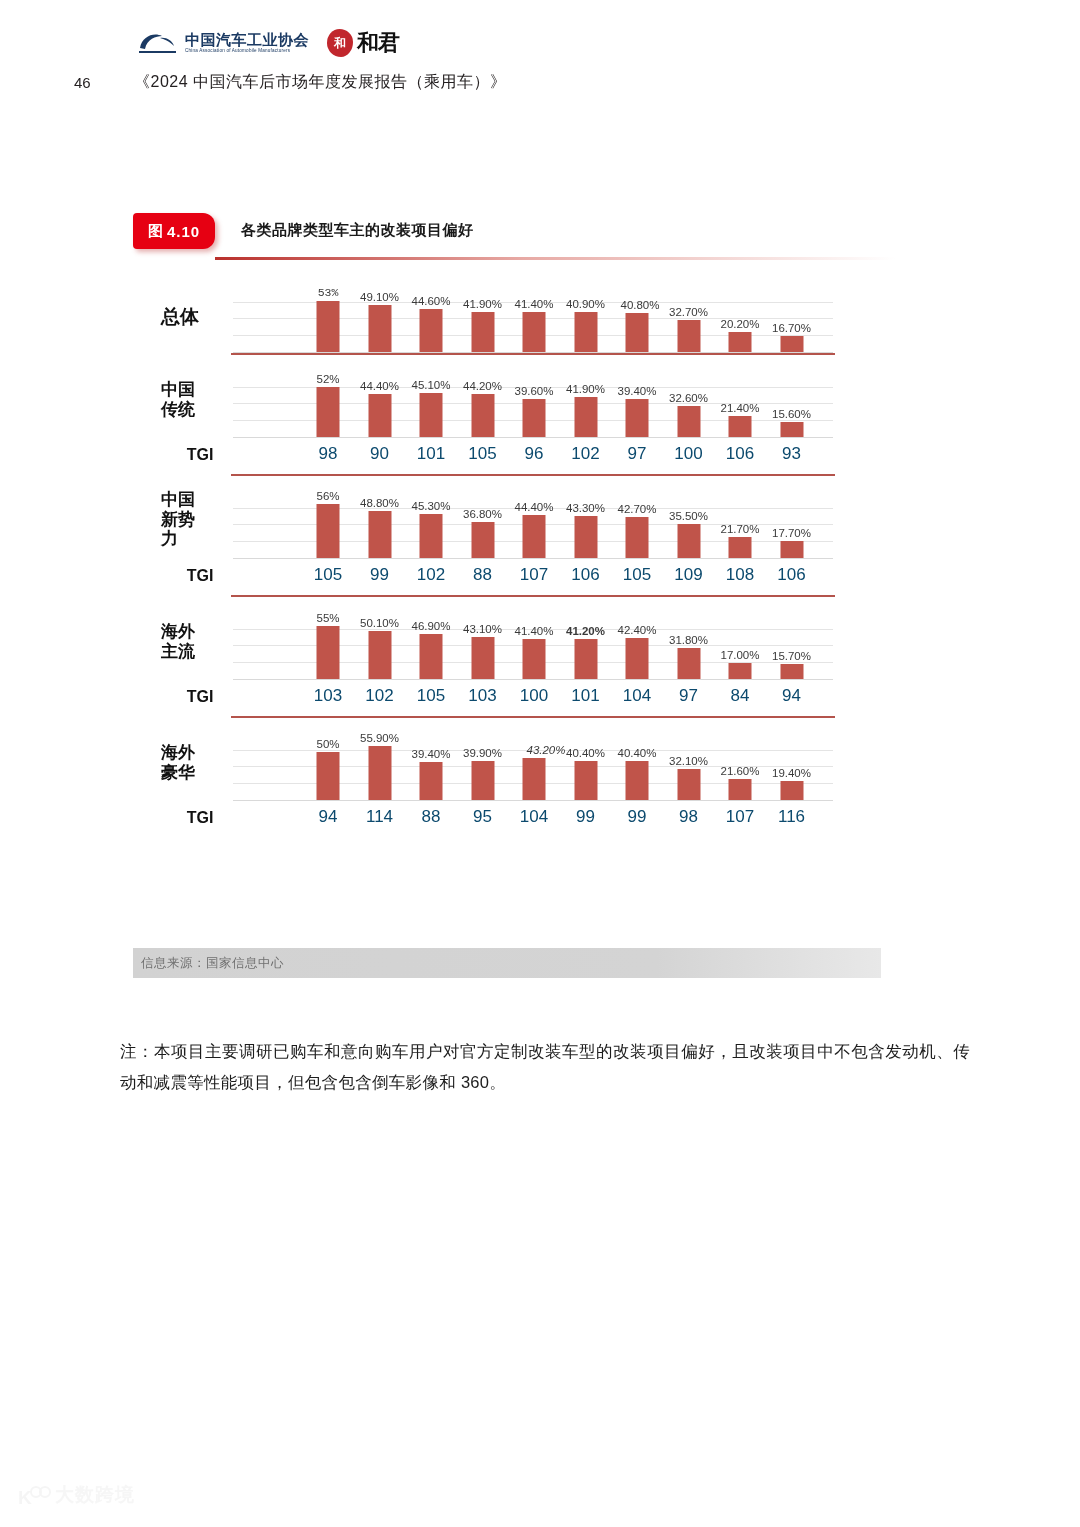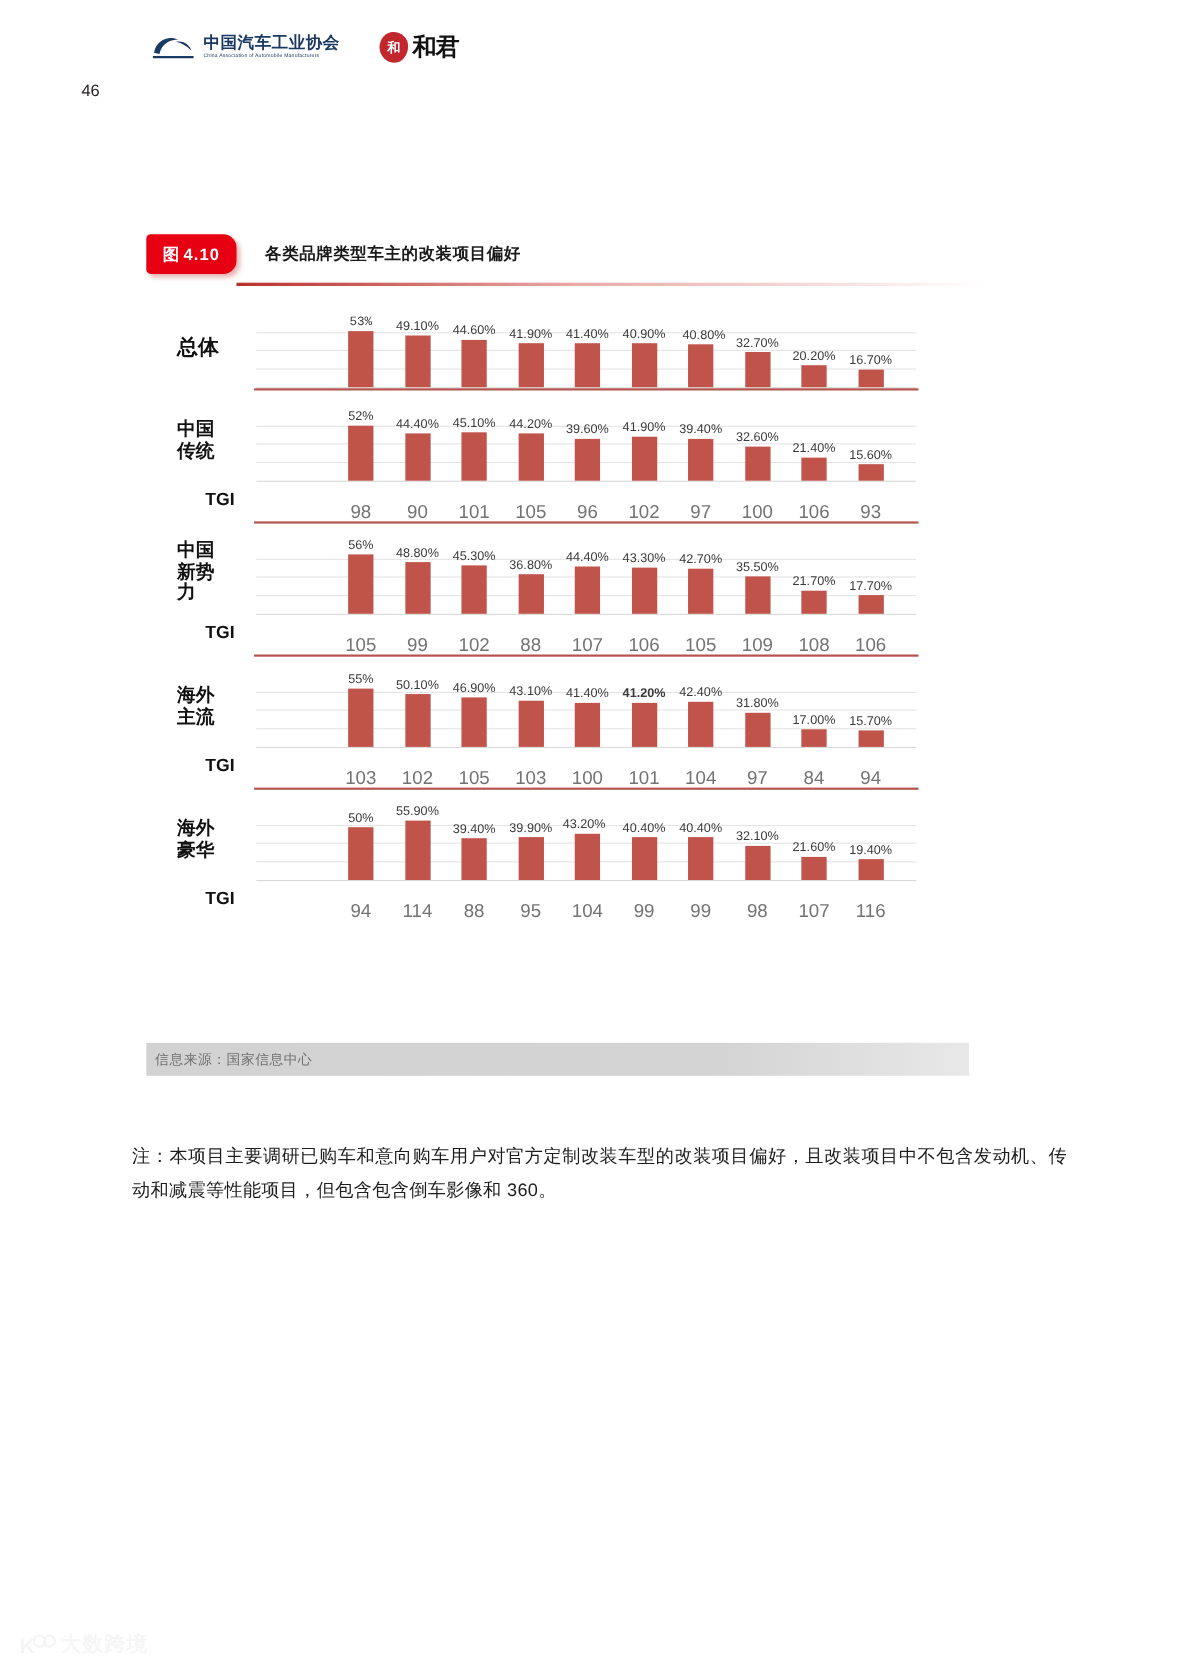--- a/index.html
+++ b/index.html
@@ -4,21 +4,21 @@
 <style>
   html,body{margin:0;padding:0;}
   body{
     width:1080px;height:1527px;background:#ffffff;
     font-family:"Liberation Sans","DejaVu Sans",sans-serif;
     color:#231f20;position:relative;overflow:hidden;
   }
 
   
   .page-header{position:absolute;left:0;top:0;width:1080px;height:120px;}
-  .logos{position:absolute;left:138px;top:28px;display:flex;align-items:center;gap:36px;}
+  .logos{position:absolute;left:138px;top:28px;display:flex;align-items:center;gap:18px;}
   .caam-logo{display:flex;align-items:center;gap:7px;}
   .caam-mark{width:40px;height:26px;position:relative;}
   .caam-text{display:flex;flex-direction:column;line-height:1;}
   .caam-cn{font-size:15px;font-weight:bold;color:#1b3a63;letter-spacing:0.5px;}
   .caam-en{font-size:4.6px;color:#1b3a63;letter-spacing:0.2px;margin-top:2px;white-space:nowrap;}
   .hejun-logo{display:flex;align-items:center;gap:4px;}
   .hejun-seal{width:26px;height:28px;background:#c1272d;border-radius:48% 52% 46% 54%/50% 46% 54% 50%;
       display:flex;align-items:center;justify-content:center;color:#fff;font-size:12px;font-weight:bold;}
   .hejun-name{font-size:22px;font-weight:bold;color:#111;letter-spacing:-1px;}
 
@@ -51,21 +51,21 @@
   .vlabel{position:absolute;font-size:11.5px;color:#3a3a3a;white-space:nowrap;transform:translateX(-50%);}
 
   .row-label{position:absolute;right:606px;font-weight:bold;color:#111;text-align:left;
       line-height:1.15;white-space:nowrap;}
   .rl-1{font-size:19px;}
   .rl-2{font-size:17px;}
 
   .tgi-row{position:relative;height:36px;}
   .tgi-key{position:absolute;left:-2px;top:8px;font-size:16px;font-weight:bold;color:#111;
       transform:translateX(-50%);}
-  .tgi-val{position:absolute;top:18px;font-size:17px;color:#737373;transform:translateX(-50%);white-space:nowrap;}
+  .tgi-val{position:absolute;top:6px;font-size:17px;color:#0c4a6e;transform:translateX(-50%);white-space:nowrap;}
 
   
   .source-bar{position:absolute;left:133px;top:948px;width:748px;height:30px;
       background:linear-gradient(to right,#d2d2d2,#d4d4d4 70%,#e8e8e8);}
   .source-text{position:absolute;left:8px;top:7px;font-size:12.5px;color:#6f6f6f;letter-spacing:0.5px;}
 
   
   .note{position:absolute;left:120px;top:1036px;width:850px;font-size:16.5px;color:#1d1d1d;
       line-height:1.9;letter-spacing:0.3px;text-align:justify;}
 
@@ -96,20 +96,21 @@
         <span class="caam-cn">中国汽车工业协会</span>
         <span class="caam-en">China Association of Automobile Manufacturers</span>
       </div>
     </div>
     <div class="hejun-logo">
       <div class="hejun-seal">和</div>
       <span class="hejun-name">和君</span>
     </div>
   </div>
   <div class="page-num">46</div>
+  <div class="doc-title">《2024 中国汽车后市场年度发展报告（乘用车）》</div>
 </div>
 
 <div class="fig-head">
   <div class="fig-tag">
     <span>图</span>
     <span class="tag-num">4.10</span>
   </div>
   <div class="fig-title">各类品牌类型车主的改装项目偏好</div>
   <div class="fig-rule"></div>
 </div>
@@ -294,21 +295,21 @@
           </div>
           <div class="bar" style="left: 95px; height: 48.3333px; background: rgb(192, 84, 74);"></div>
           <span class="vlabel" style="left: 95px; bottom: 50.3333px;">50%</span>
           <div class="bar" style="left: 146.5px; height: 54.0367px; background: rgb(192, 84, 74);"></div>
           <span class="vlabel" style="left: 146.5px; bottom: 56.0367px;">55.90%</span>
           <div class="bar" style="left: 198px; height: 38.0867px; background: rgb(192, 84, 74);"></div>
           <span class="vlabel" style="left: 198px; bottom: 40.0867px;">39.40%</span>
           <div class="bar" style="left: 249.5px; height: 38.57px; background: rgb(192, 84, 74);"></div>
           <span class="vlabel" style="left: 249.5px; bottom: 40.57px;">39.90%</span>
           <div class="bar" style="left: 301px; height: 41.76px; background: rgb(192, 84, 74);"></div>
-          <span class="vlabel" style="left: 298px; bottom: 43.76px;">43.20%</span>
+          <span class="vlabel" style="left: 313px; bottom: 43.76px; font-style: italic;">43.20%</span>
           <div class="bar" style="left: 352.5px; height: 39.0533px; background: rgb(192, 84, 74);"></div>
           <span class="vlabel" style="left: 352.5px; bottom: 41.0533px;">40.40%</span>
           <div class="bar" style="left: 404px; height: 39.0533px; background: rgb(192, 84, 74);"></div>
           <span class="vlabel" style="left: 404px; bottom: 41.0533px;">40.40%</span>
           <div class="bar" style="left: 455.5px; height: 31.03px; background: rgb(192, 84, 74);"></div>
           <span class="vlabel" style="left: 455.5px; bottom: 33.03px;">32.10%</span>
           <div class="bar" style="left: 507px; height: 20.88px; background: rgb(192, 84, 74);"></div>
           <span class="vlabel" style="left: 507px; bottom: 22.88px;">21.60%</span>
           <div class="bar" style="left: 558.5px; height: 18.7533px; background: rgb(192, 84, 74);"></div>
           <span class="vlabel" style="left: 558.5px; bottom: 20.7533px;">19.40%</span>

